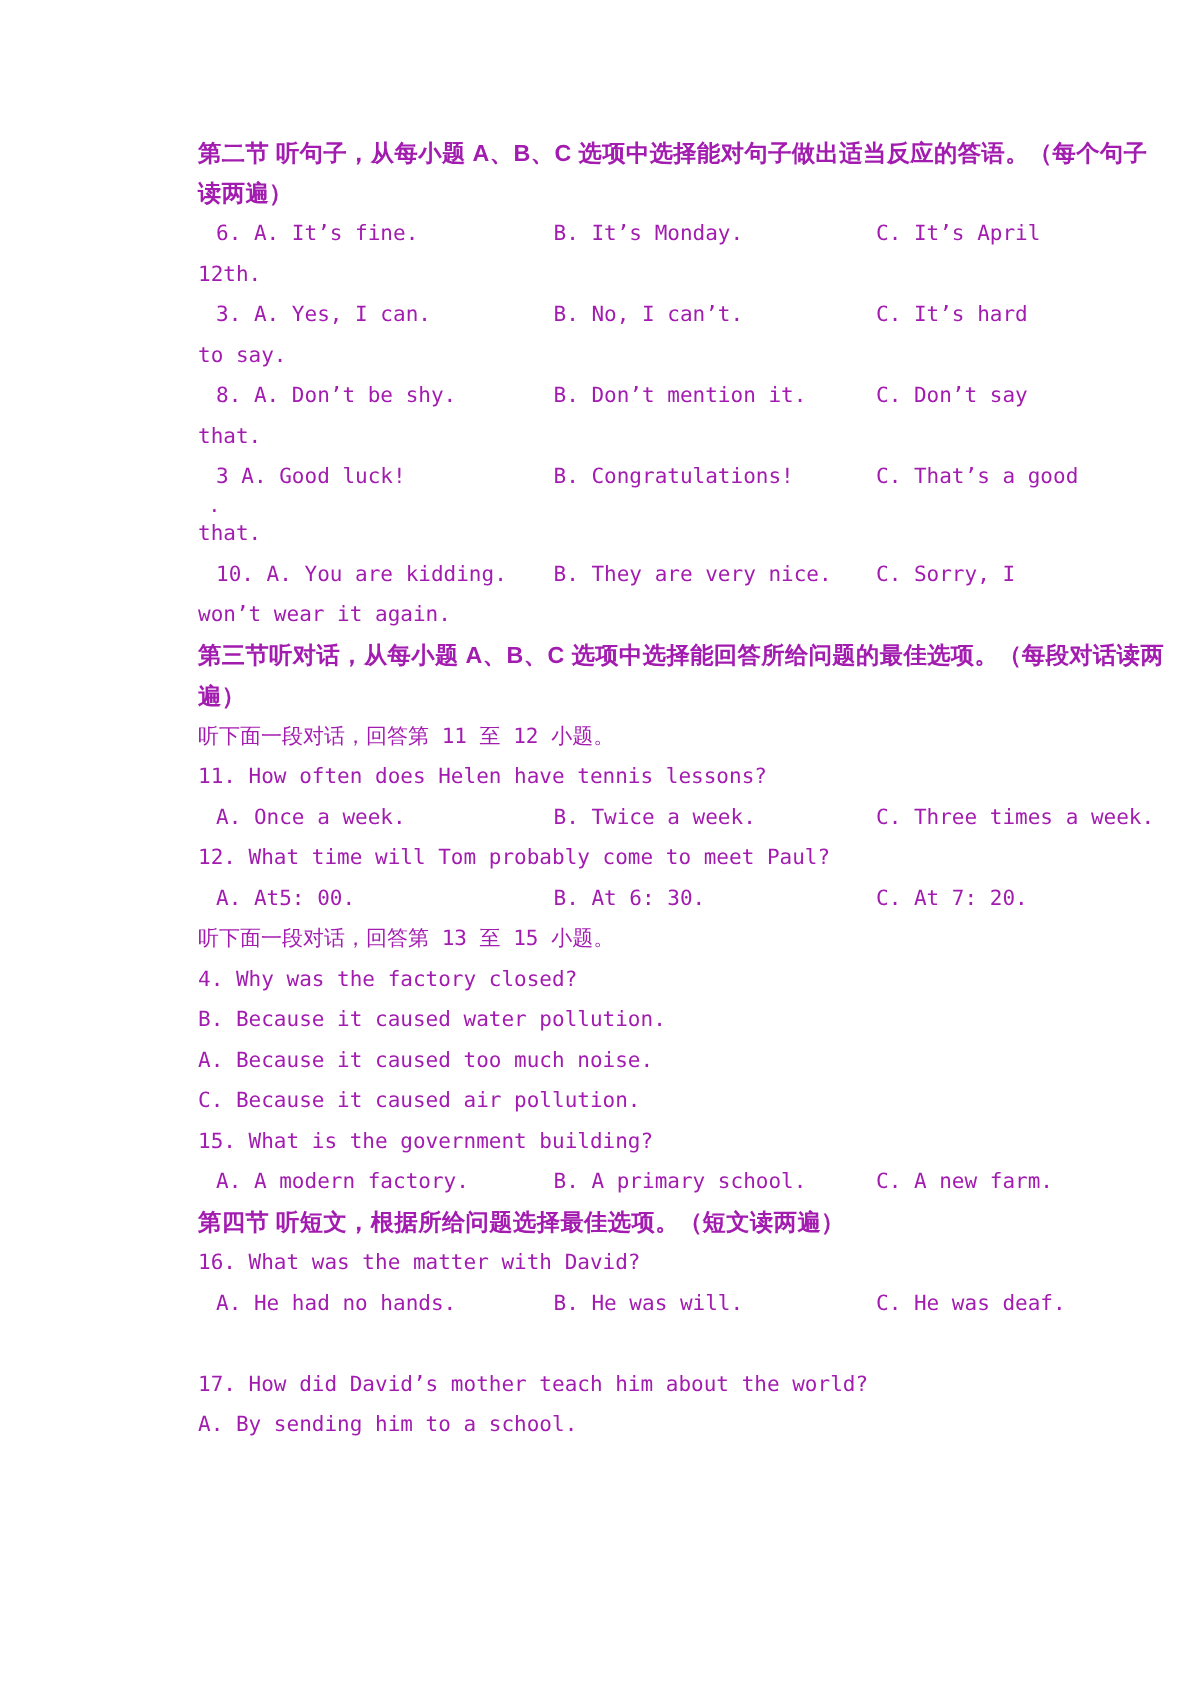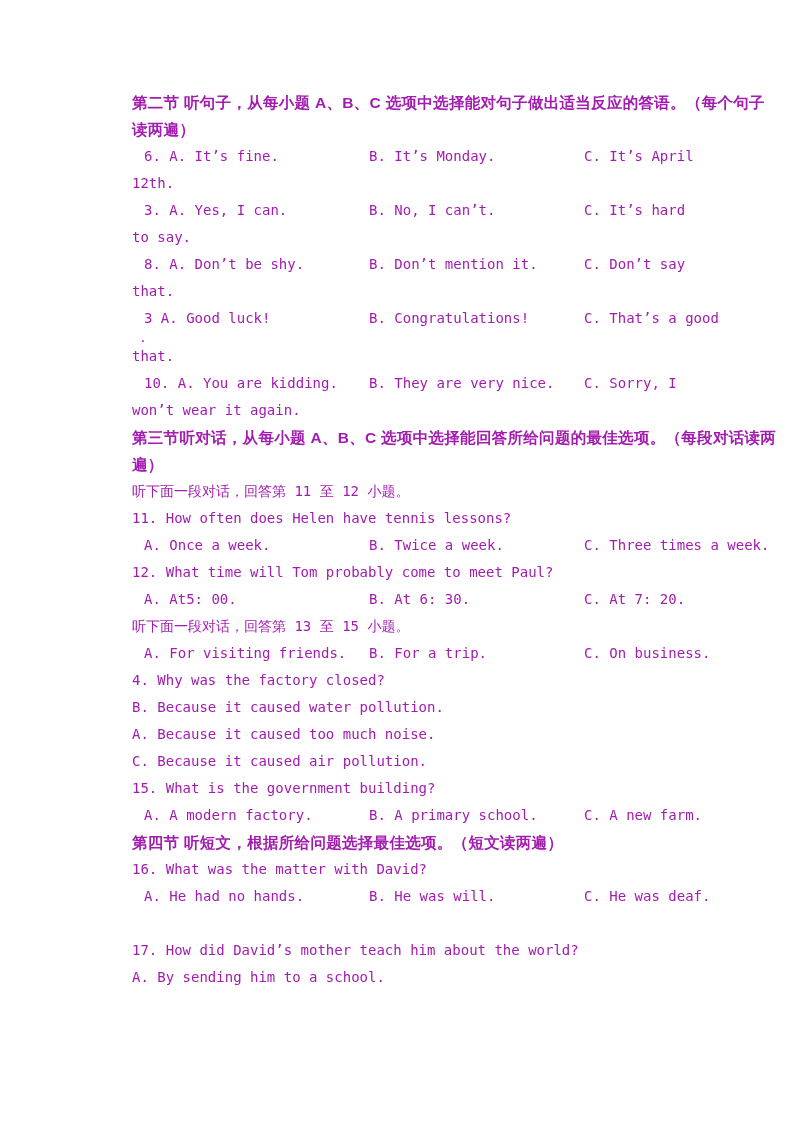--- a/index.html
+++ b/index.html
@@ -98,25 +98,20 @@
       <span class="cell cell-b">B. Twice a week.</span>
       <span class="cell cell-c">C. Three times a week.</span>
     </div>
     <div class="line text">12. What time will Tom probably come to meet Paul?</div>
     <div class="line options">
       <span class="cell cell-a">A. At5: 00.</span>
       <span class="cell cell-b">B. At 6: 30.</span>
       <span class="cell cell-c">C. At 7: 20.</span>
     </div>
     <div class="line text">听下面一段对话，回答第 13 至 15 小题。</div>
-    <div class="line options">
-      <span class="cell cell-a">A. For visiting friends.</span>
-      <span class="cell cell-b">B. For a trip.</span>
-      <span class="cell cell-c">C. On business.</span>
-    </div>
     <div class="line text">4. Why was the factory closed?</div>
     <div class="line text">B. Because it caused water pollution.</div>
     <div class="line text">A. Because it caused too much noise.</div>
     <div class="line text">C. Because it caused air pollution.</div>
     <div class="line text">15. What is the government building?</div>
     <div class="line options">
       <span class="cell cell-a">A. A modern factory.</span>
       <span class="cell cell-b">B. A primary school.</span>
       <span class="cell cell-c">C. A new farm.</span>
     </div>

